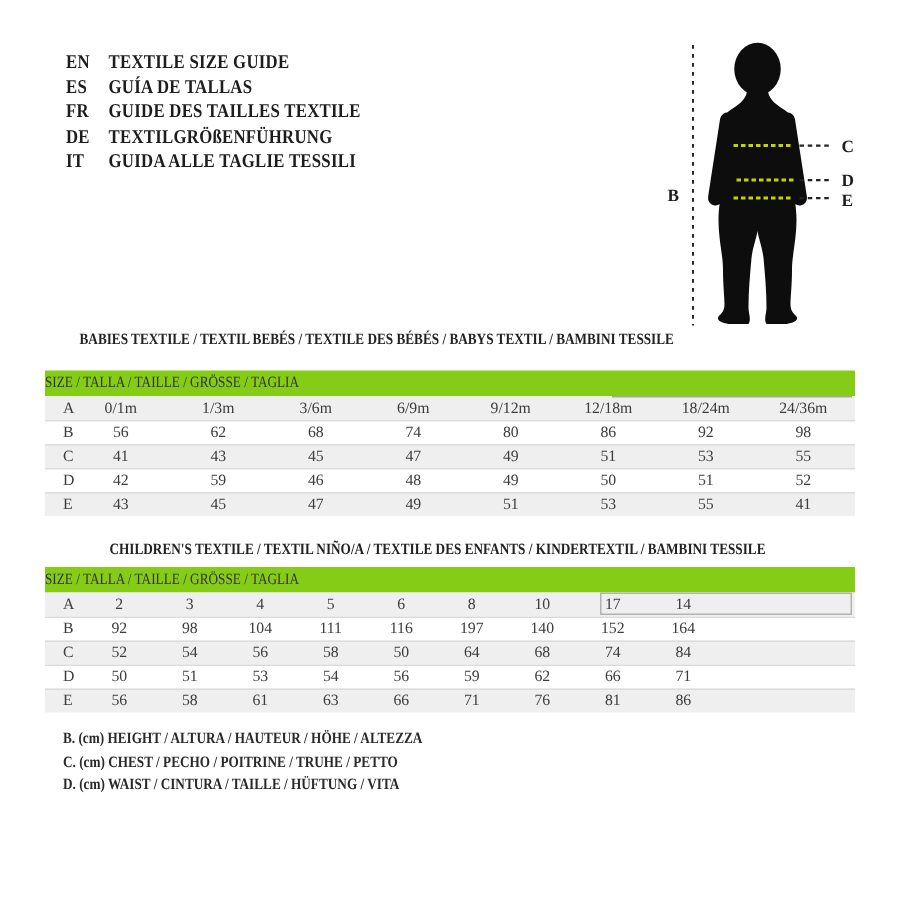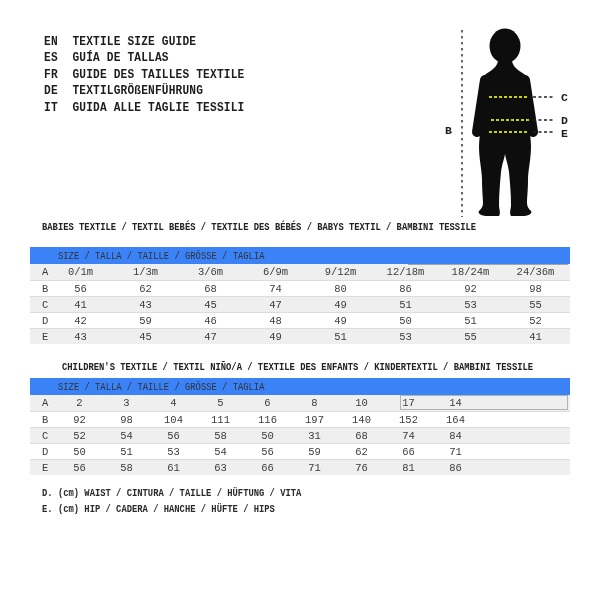--- a/index.html
+++ b/index.html
@@ -1,40 +1,40 @@
 <!DOCTYPE html>
 <html><head>
 <meta charset="utf-8">
 <style>
   html,body{margin:0;padding:0;}
   .page{
     position:relative; width:600px; height:600px; background:#ffffff;
-    font-family:Liberation Mono, monospace; overflow:hidden;
+    font-family:Liberation Serif, serif; overflow:hidden;
   }
   .cnd{display:inline-block; white-space:nowrap; transform:scaleX(0.84); transform-origin:0 50%;}
 
   
   .lang-block{position:absolute; left:44px; top:33px;}
   .lang-row{display:flex; height:16.5px; align-items:center; transform:scaleX(0.86); transform-origin:0 50%;}
   .lang-code{width:33px; font-size:13px; font-weight:bold; color:#1d1d1d; letter-spacing:.2px;}
   .lang-label{font-size:13px; font-weight:bold; color:#1d1d1d; white-space:nowrap; letter-spacing:.2px;}
 
   
   .figure-svg{position:absolute; left:425px; top:20px;}
 
   
-  .section-title{position:absolute; left:42px; font-size:10.5px; font-weight:bold; color:#222; white-space:nowrap;text-align:center;}
+  .section-title{position:absolute; left:53px; font-size:10.5px; font-weight:bold; color:#222; white-space:nowrap;text-align:center;}
   .babies-title{top:221px;}
   .children-title{top:361px;padding-left:20px;}
 
   
   .table{position:absolute; left:30px; width:540px; font-size:10.5px; color:#3c3c3c;}
   .babies-table{top:247px;}
   .children-table{top:378px;}
-  .thead{height:17px; background:#3b82f6; display:flex; align-items:center; padding-left:28px; box-sizing:border-box; color:#333;}
+  .thead{height:17px; background:#84cc16; display:flex; align-items:center; padding-left:0; box-sizing:border-box; color:#333;}
   .trow{display:grid; height:16px; align-items:center;}
   .babies-table .trow{grid-template-columns:18px repeat(8,65px);}
   .children-table .trow{grid-template-columns:26px repeat(9,47px);}
   .tbody > div.trow:nth-child(odd){background:#efefef;}
   .tbody > .trow + .trow{border-top:1px solid #dcdcdc; box-sizing:border-box;}
   .rowlabel{padding-left:12px;}
   .cell{text-align:center;}
   .cells{display:contents;}
   .hdr-artifact-line{position:absolute; left:378px; top:17px; width:160px; height:1px; background:#a5a5a5; pointer-events:none;}
   .rowA-artifact-box{position:absolute; left:370px; top:17px; width:168px; height:15px; border:1px solid #b2b2b2; box-sizing:border-box; pointer-events:none;}
@@ -195,21 +195,21 @@
           <span class="rowlabel">B</span>
           <span class="cells">
             
           <span class="cell">92</span><span class="cell">98</span><span class="cell">104</span><span class="cell">111</span><span class="cell">116</span><span class="cell">197</span><span class="cell">140</span><span class="cell">152</span><span class="cell">164</span></span>
         </div>
 
         <div class="trow">
           <span class="rowlabel">C</span>
           <span class="cells">
             
-          <span class="cell">52</span><span class="cell">54</span><span class="cell">56</span><span class="cell">58</span><span class="cell">50</span><span class="cell">31</span><span class="cell">68</span><span class="cell">74</span><span class="cell">84</span></span>
+          <span class="cell">52</span><span class="cell">54</span><span class="cell">56</span><span class="cell">58</span><span class="cell">50</span><span class="cell">64</span><span class="cell">68</span><span class="cell">74</span><span class="cell">84</span></span>
         </div>
 
         <div class="trow">
           <span class="rowlabel">D</span>
           <span class="cells">
             
           <span class="cell">50</span><span class="cell">51</span><span class="cell">53</span><span class="cell">54</span><span class="cell">56</span><span class="cell">59</span><span class="cell">62</span><span class="cell">66</span><span class="cell">71</span></span>
         </div>
 
         <div class="trow">
@@ -218,24 +218,27 @@
             
           <span class="cell">56</span><span class="cell">58</span><span class="cell">61</span><span class="cell">63</span><span class="cell">66</span><span class="cell">71</span><span class="cell">76</span><span class="cell">81</span><span class="cell">86</span></span>
         </div>
       </div>
     <div class="rowA-artifact-box"></div>
   </div>
 
   <div class="legend">
 
 
-
+      <div class="legend-row">
+        <span class="cnd">B. (cm) HEIGHT / ALTURA / HAUTEUR / HÖHE / ALTEZZA</span>
+      </div>
+
+      <div class="legend-row">
+        <span class="cnd">C. (cm) CHEST / PECHO / POITRINE / TRUHE / PETTO</span>
+      </div>
 
       <div class="legend-row">
         <span class="cnd">D. (cm) WAIST / CINTURA / TAILLE / HÜFTUNG / VITA</span>
       </div>
 
-      <div class="legend-row">
-        <span class="cnd">E. (cm) HIP / CADERA / HANCHE / HÜFTE / HIPS</span>
-      </div>
     </div>
 
 </div>
 
 </body></html>

